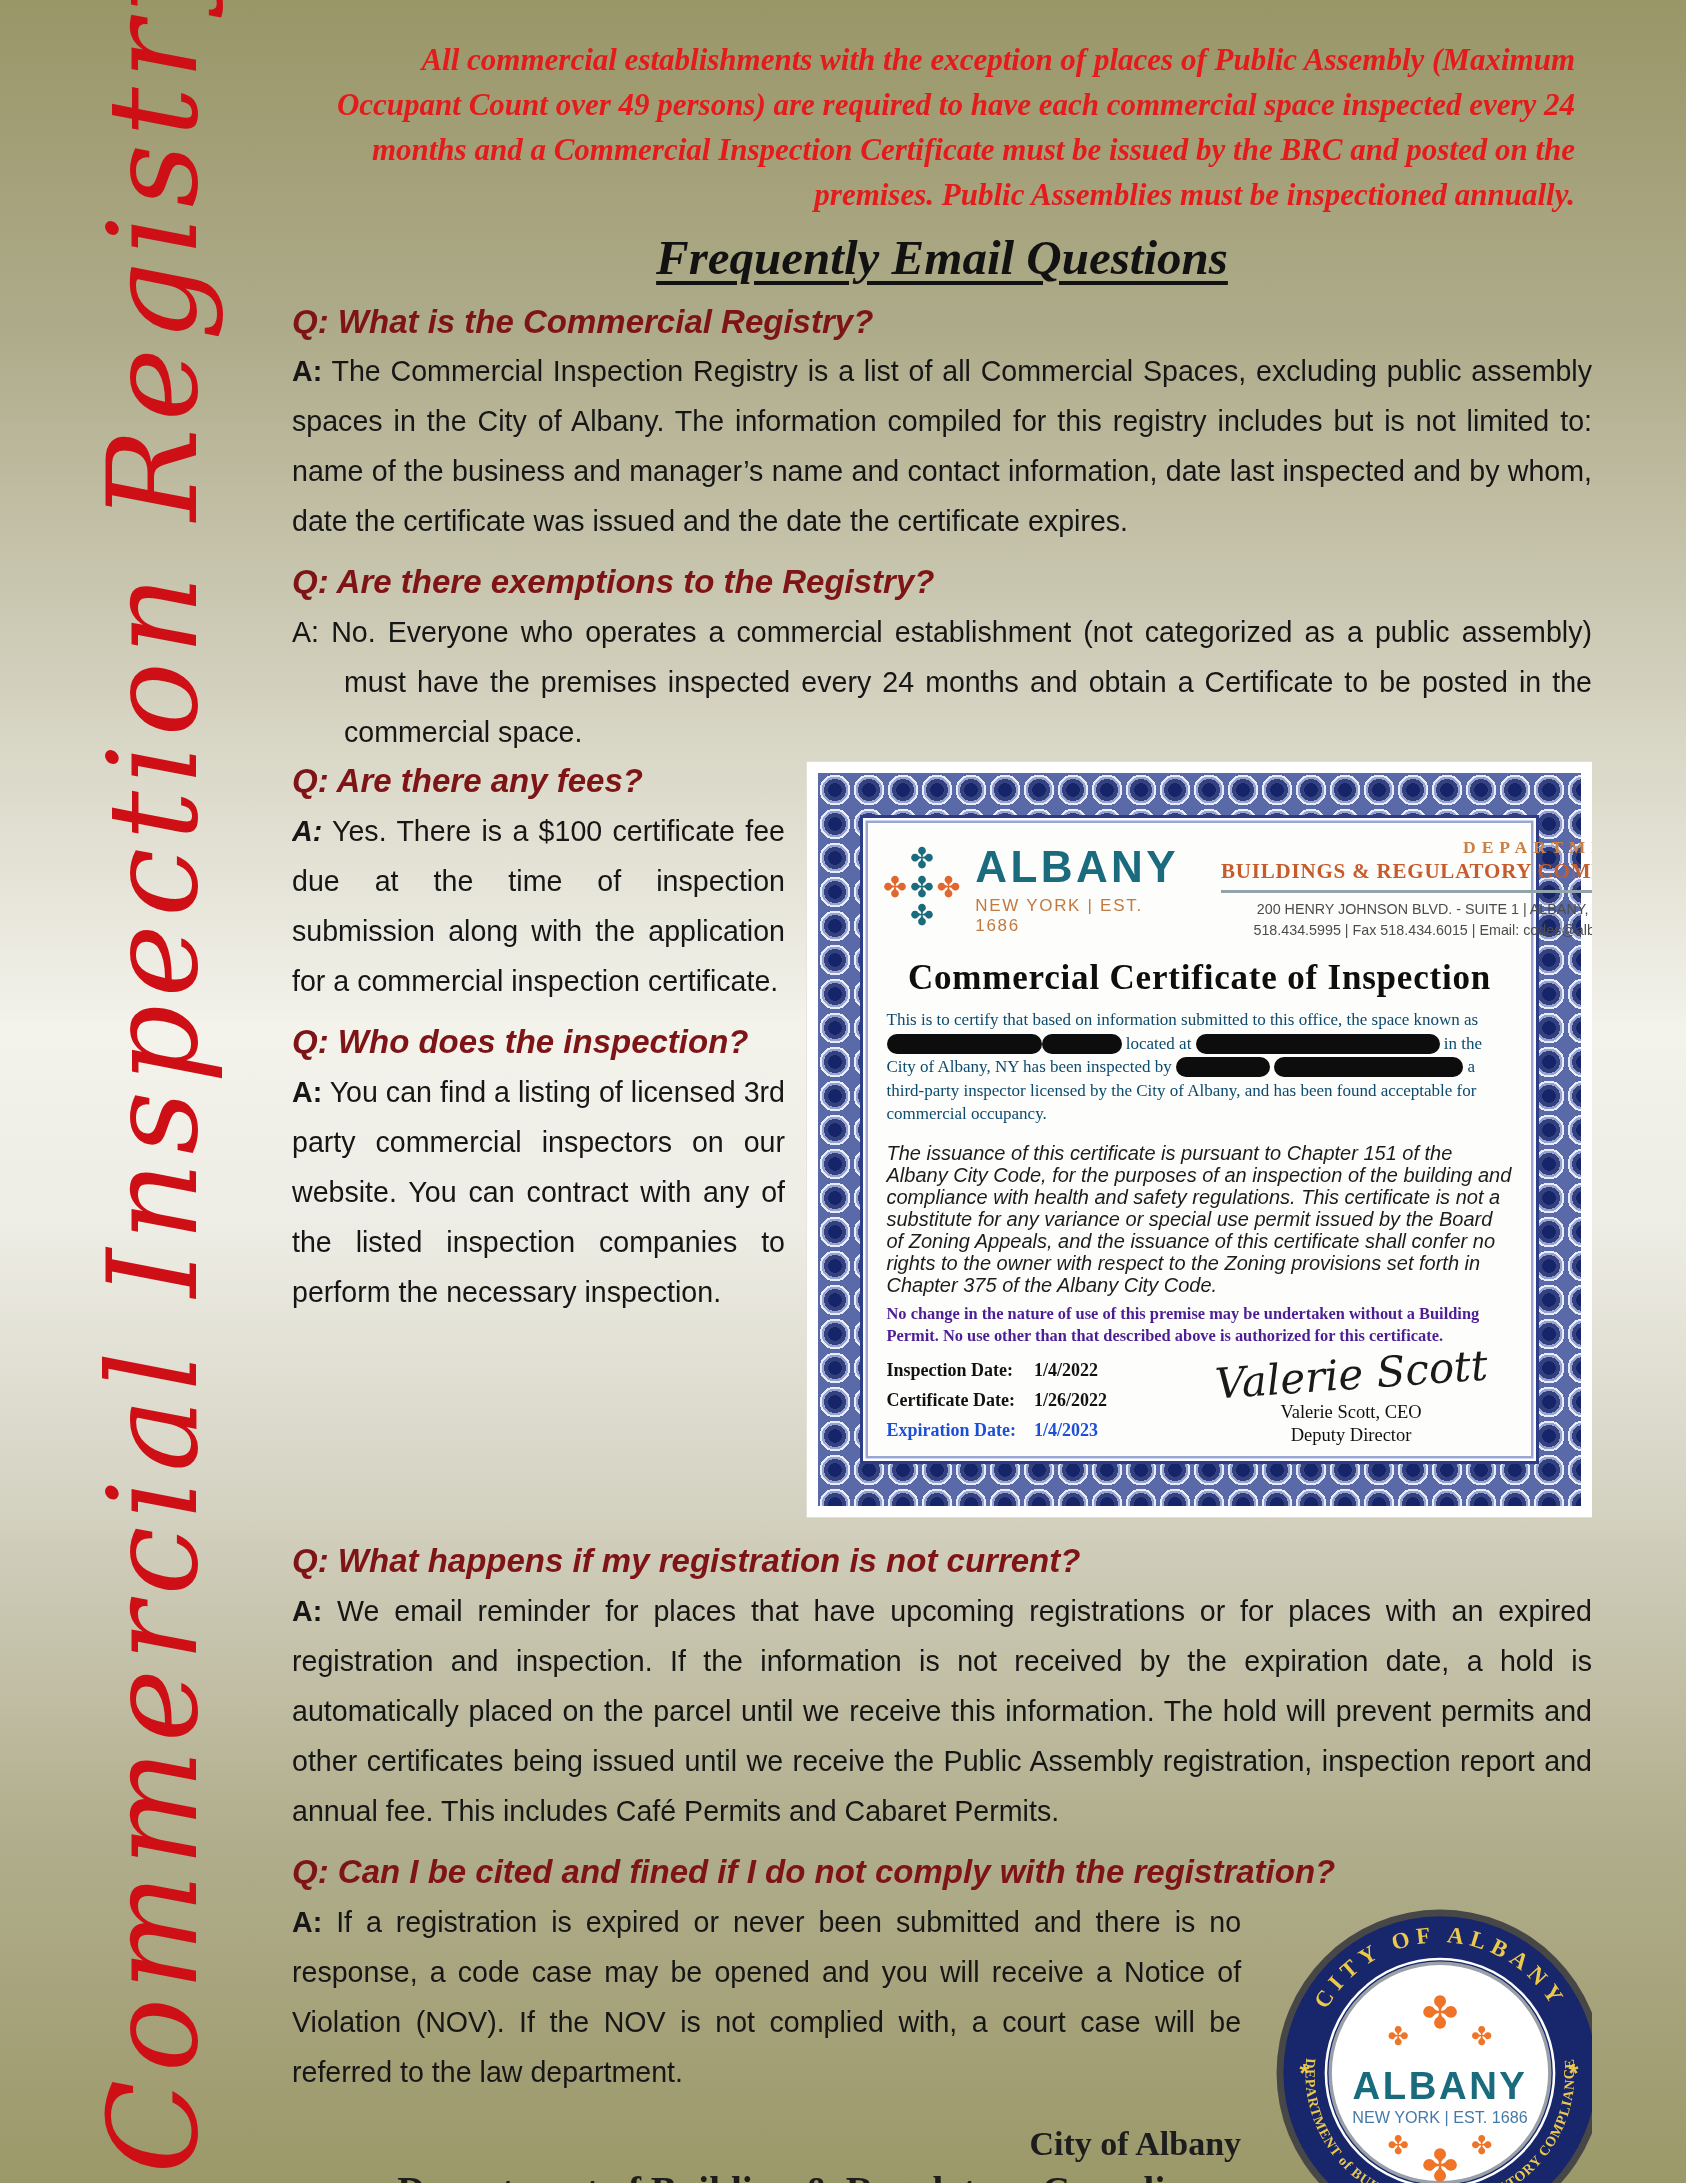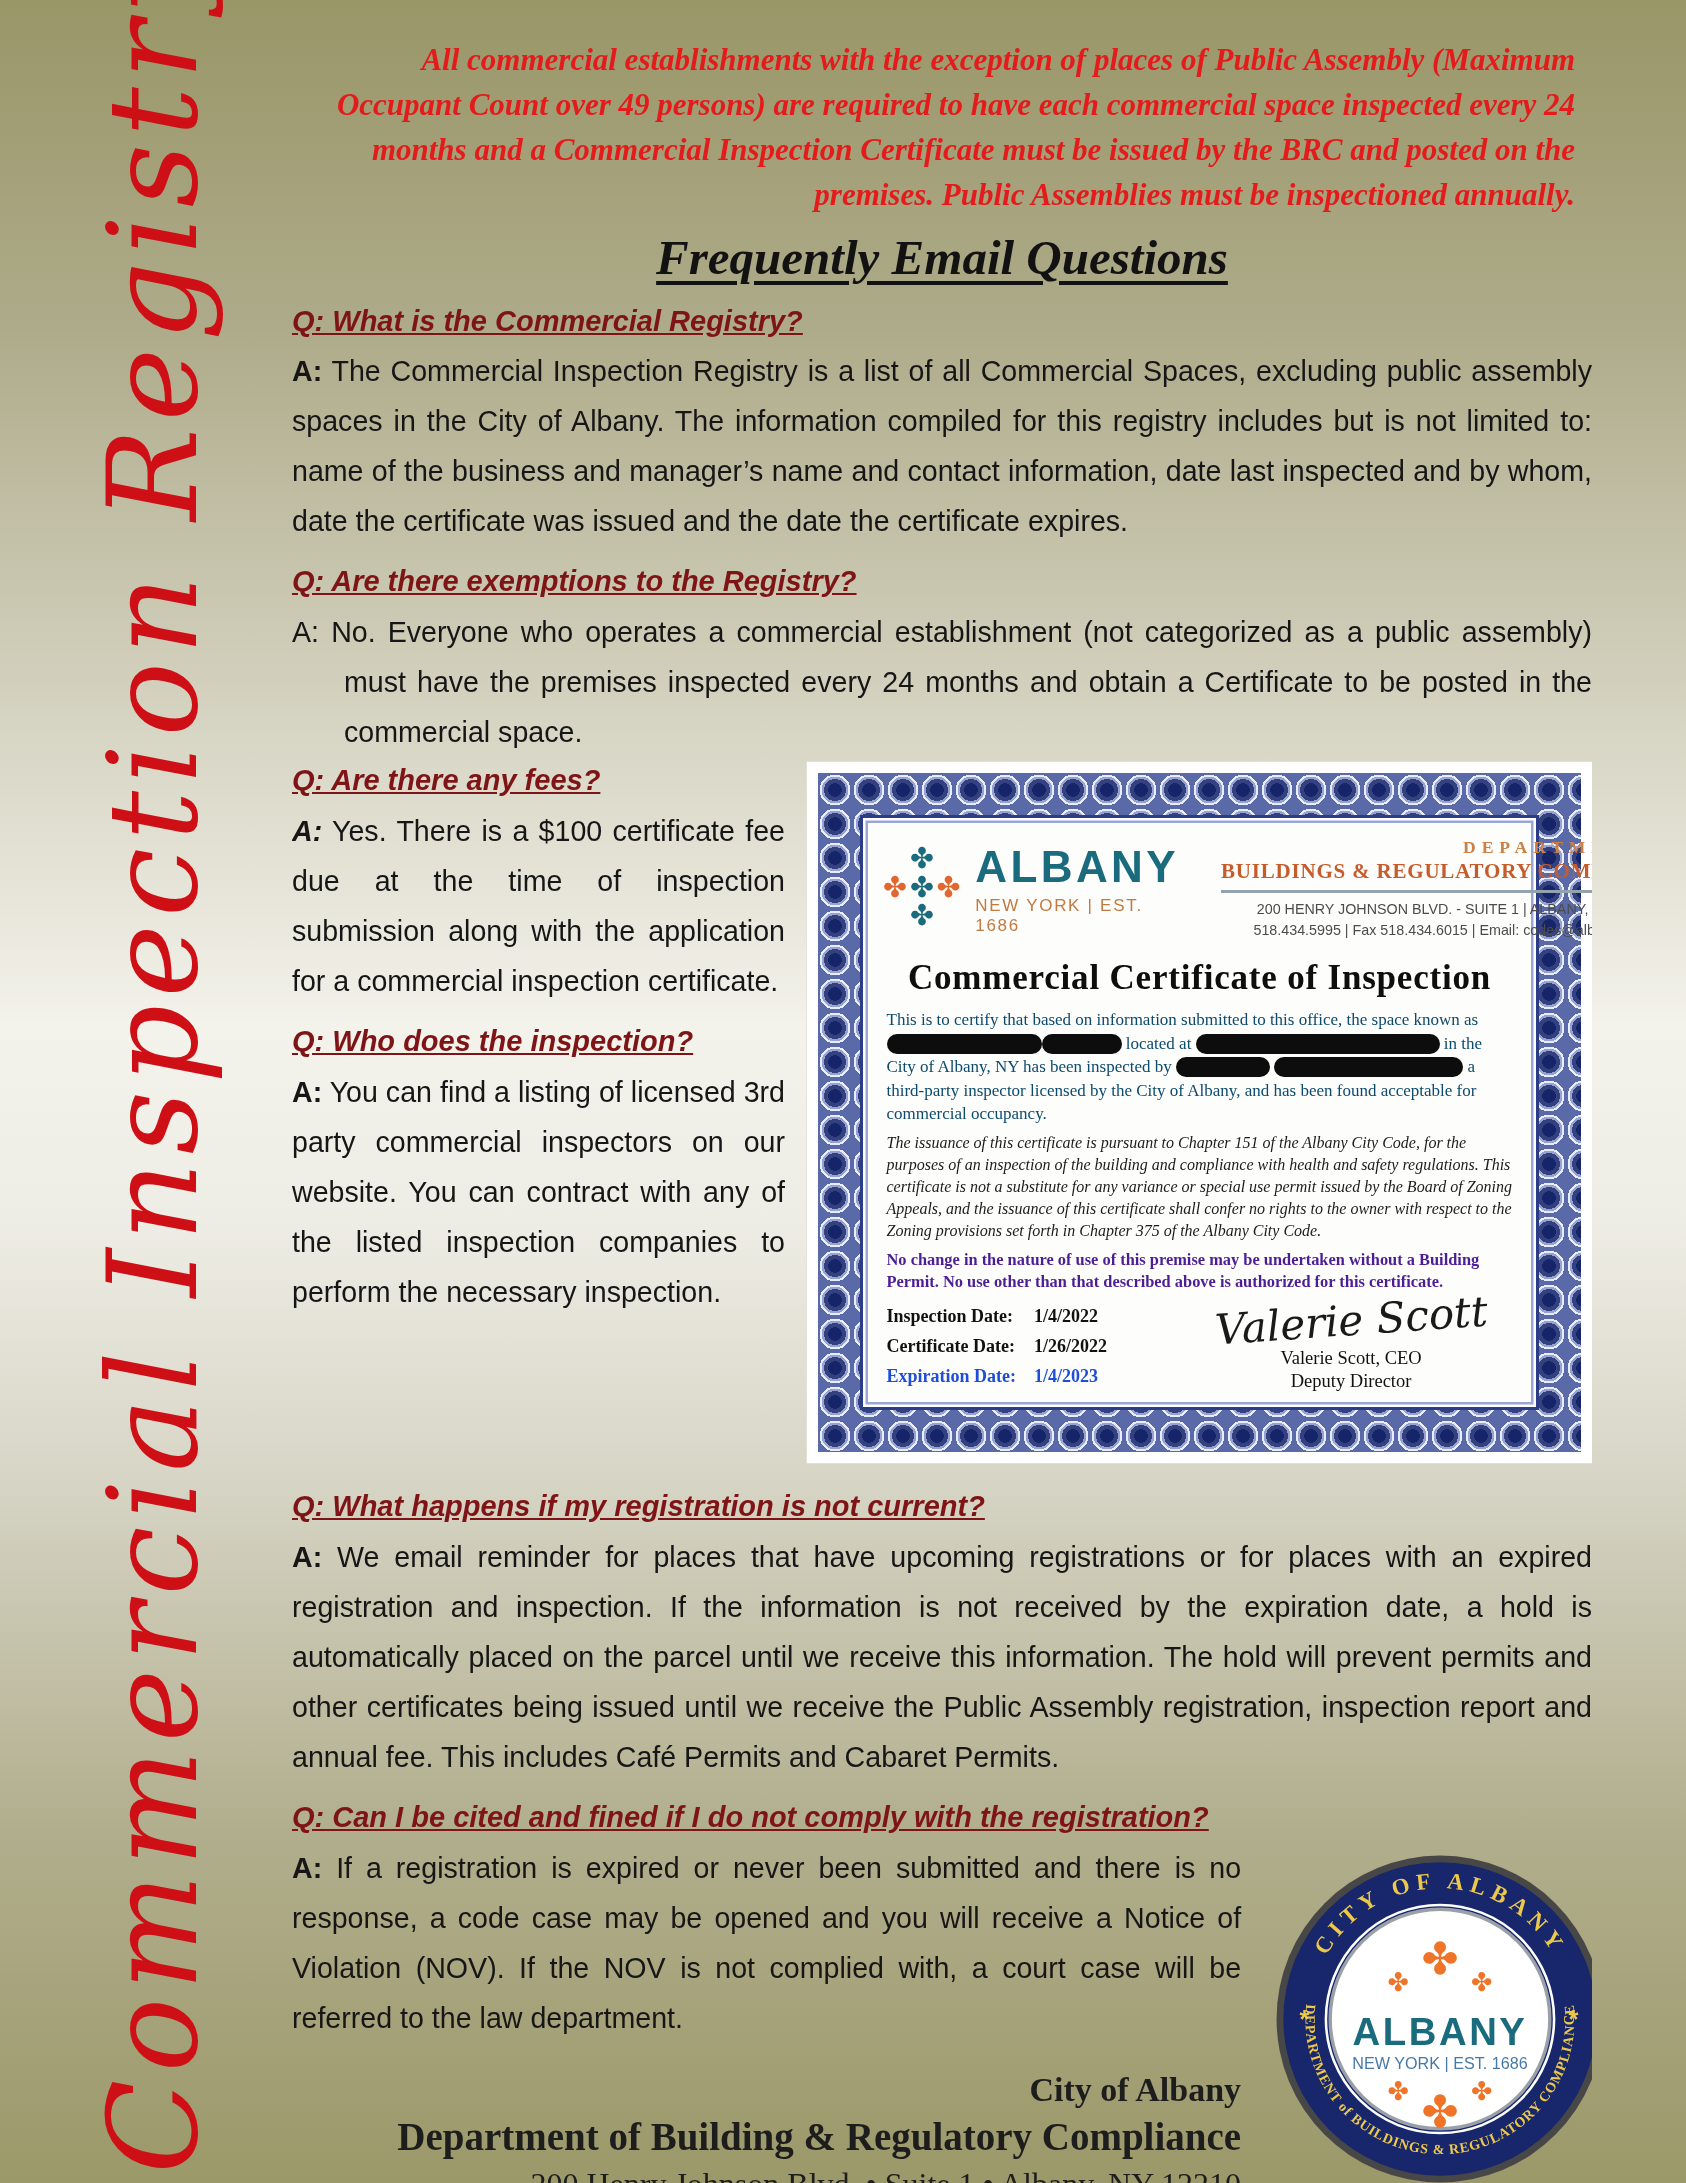--- a/index.html
+++ b/index.html
@@ -31,22 +31,22 @@
     font-size:31px; line-height:45px; color:#e41a1b; text-align:right;
     padding:0 17px;
   }
   .page-title{
     font-family:"Liberation Serif", serif; font-weight:700; font-style:italic;
     font-size:49px; color:#121212; text-align:center; margin:11.8px 0 15px;
     text-decoration:underline; text-decoration-thickness:4.2px; text-underline-offset:6.7px;
   }
 
   .q{
-    font-weight:700; font-style:italic; font-size:29px; line-height:37px;
-    color:#7e1416; margin:17px 0 6.7px;text-decoration:underline;
+    font-weight:700; font-style:italic; font-size:33px; line-height:37px;
+    color:#7e1416; margin:17px 0 6.7px;
   }
   .a{
     font-size:28.6px; line-height:50px; color:#161616; text-align:justify;
   }
   .a .pfx{ font-weight:700; }
   .a .pfx.it{ font-style:italic; }
   .a.hang{ padding-left:52px; text-indent:-52px; }
 
   
   .with-cert{ overflow:hidden; }
@@ -97,22 +97,22 @@
     font-family:"Liberation Serif", serif; font-weight:700; font-size:35px;
     color:#0e0e0e; text-align:center; margin:17px 0 10px; letter-spacing:0.8px;
   }
   .cert-body{ font-family:"Liberation Serif", serif; font-size:17px; line-height:23.5px; color:#0c4a6e; }
   .bar{
     display:inline-block; height:20px; background:#0d0d0d; border-radius:10px;
     vertical-align:-5px;
   }
   .b1{width:155px;} .b2{width:80px;} .b3{width:244px;} .b4{width:94px;} .b5{width:189px;}
   .cert-legal{
-    font-family:Liberation Serif, serif; font-style:italic; font-size:16px;
-    line-height:22px; color:#1c1c1c; margin-top:6px;
+    font-family:Liberation Sans, sans-serif; font-style:italic; font-size:20px;
+    line-height:22px; color:#1c1c1c; margin-top:16px;
   }
   .cert-notice{
     font-family:"Liberation Serif", serif; font-weight:700; font-size:16.4px;
     line-height:22px; color:#4c1d95; margin-top:6.7px;
   }
   .cert-bottom{ display:flex; justify-content:space-between; margin-top:8.4px; }
   .cert-dates div{
     font-family:"Liberation Serif", serif; font-weight:700; font-size:18px; line-height:30px; color:#111;
   }
   .cert-dates .lbl{ display:inline-block; min-width:143px; }

